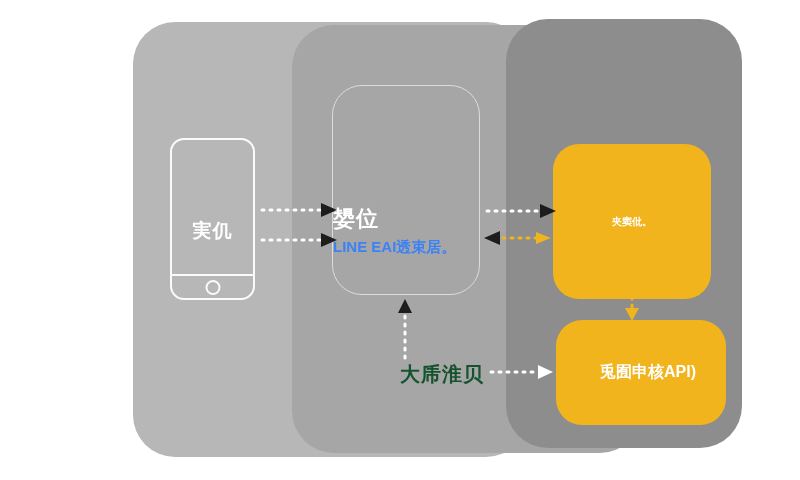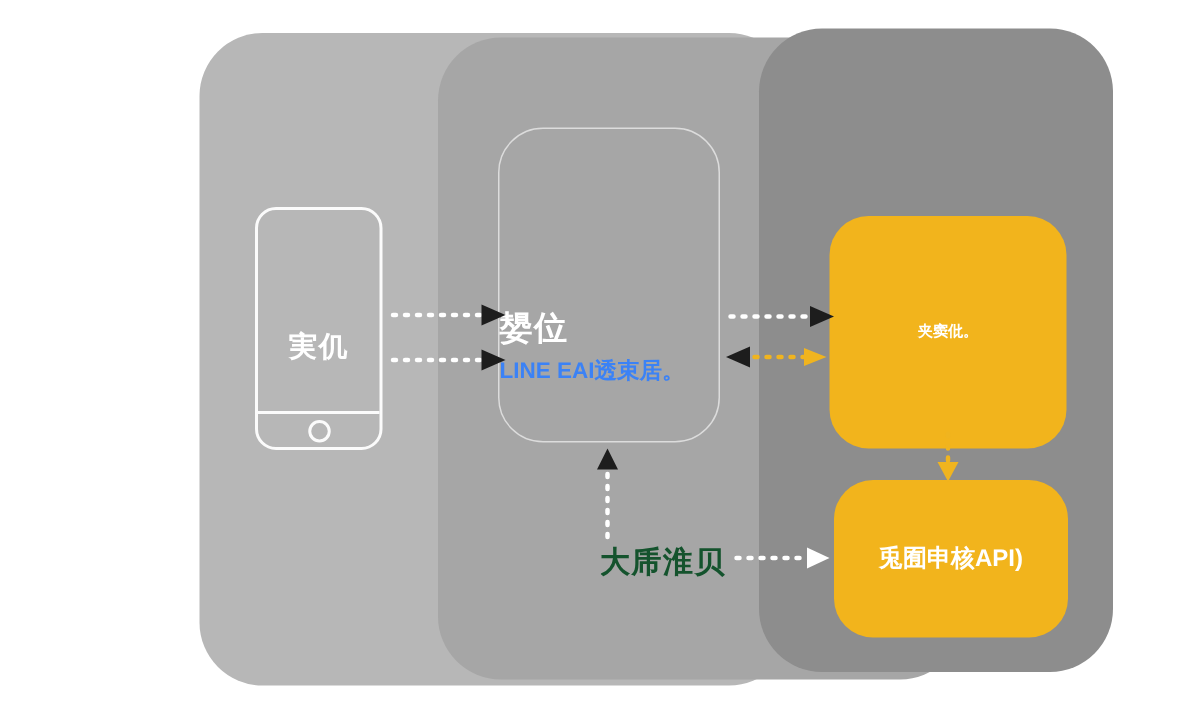--- a/index.html
+++ b/index.html
@@ -39,21 +39,21 @@
   #middle-box .box-title{color:#ffffff;font-size:22px;font-weight:700;letter-spacing:1px;}
   #middle-box .box-subtitle{color:#3b82f6;font-size:15px;font-weight:700;margin-top:4px;white-space:nowrap;}
 
   
   .yellow-box{
     position:absolute;background:#f2b41c;border-radius:26px;
     display:flex;flex-direction:column;align-items:center;justify-content:center;
     color:#ffffff;font-weight:700;text-align:center;
   }
   #server-box{left:553px;top:130px;width:158px;height:155px;font-size:10px;line-height:24px;margin-top:14px;}
-  #api-box   {left:556px;top:320px;width:156px;height:105px;font-size:16px;}
+  #api-box   {left:556px;top:320px;width:156px;height:105px;font-size:16px;padding-left:14px;}
 
   
   #flow-label{
     position:absolute;left:392px;top:361px;width:100px;text-align:center;
     color:#14532d;font-size:20px;font-weight:700;letter-spacing:1px;
   }
 
   #arrow-layer{position:absolute;left:0;top:0;pointer-events:none;}
 </style>
 </head>

